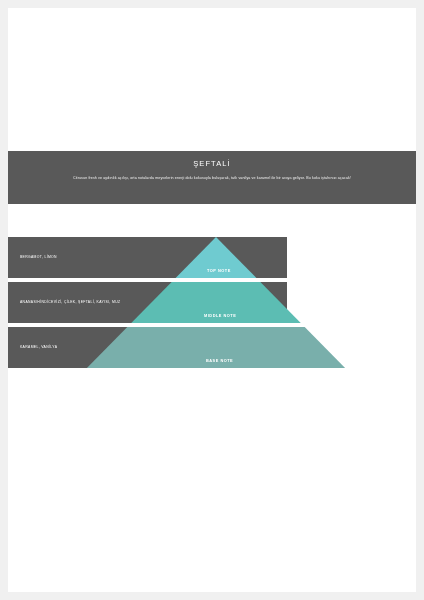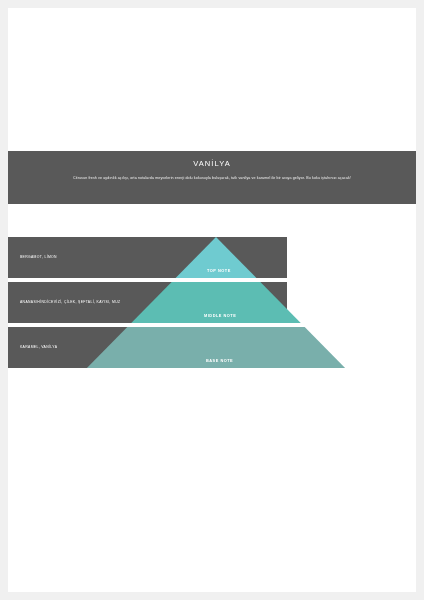--- a/index.html
+++ b/index.html
@@ -118,21 +118,21 @@
   .note-top    { left: 199px; top: 31px; }
   .note-middle { left: 196px; top: 76px; }
   .note-base   { left: 198px; top: 121px; }
 </style>
 </head>
 <body>
 
 <div class="page">
 
   <div class="header-band">
-    <div class="header-title">VANİLYA</div>
+    <div class="header-title">ŞEFTALİ</div>
     <div class="header-desc">Citrusun fresh ve aydınlık açılışı, orta notalarda meyvelerin enerji dolu kokusuyla buluşarak, tatlı vanilya ve karamel ile bir araya geliyor. Bu koku iştahınızı açacak!</div>
   </div>
 
   <div class="pyramid">
 
     <div class="row row-top" style="background: rgb(89, 89, 89);">
       <span class="row-label">BERGAMOT, LİMON</span>
     </div>
 
     <div class="row row-middle" style="background: rgb(89, 89, 89);">

